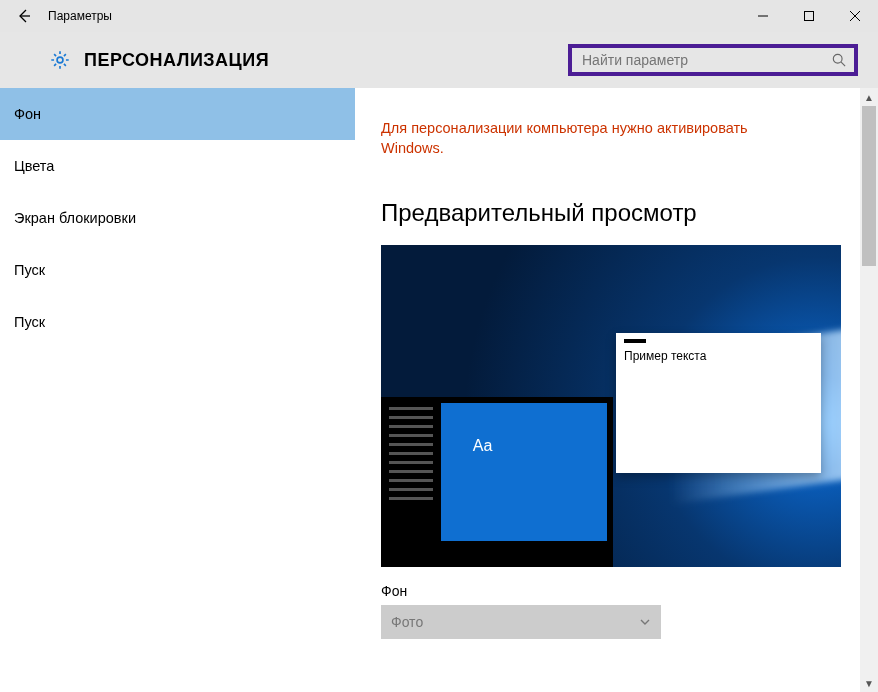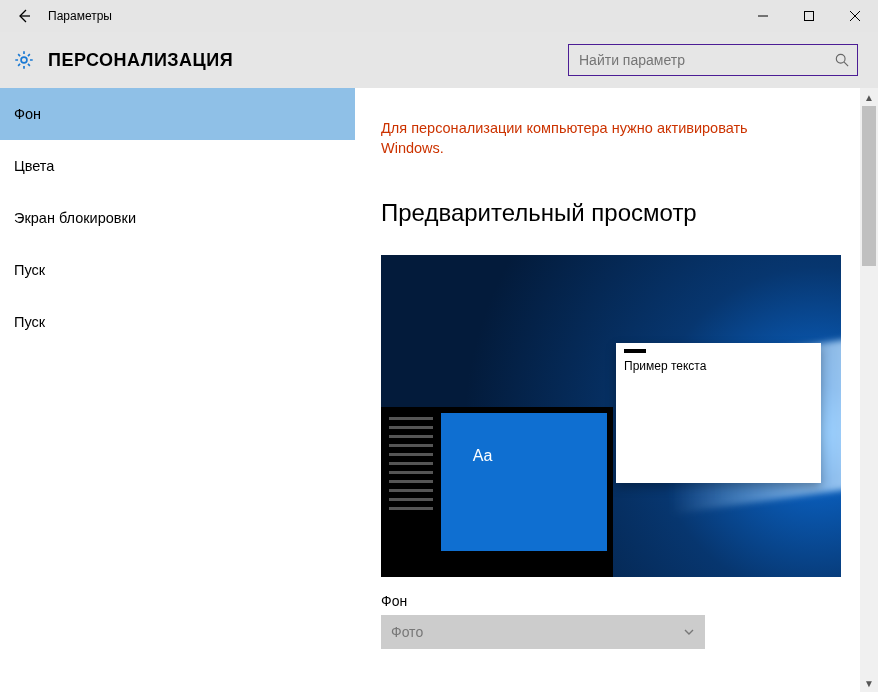--- a/index.html
+++ b/index.html
@@ -26,33 +26,34 @@
     display: flex; align-items: center; justify-content: center;
     cursor: pointer;
   }
 
   
   .headerstrip {
     height: 56px;
     background: #e6e6e6;
     display: flex;
     align-items: center;
+    padding-left: 36px;
   }
   .headerstrip .gear {
     width: 48px; height: 48px;
     display: flex; align-items: center; justify-content: center;
     color: #0066cc;
   }
   .headerstrip h1 {
     font-size: 18px; font-weight: 600; letter-spacing: .5px;
   }
   .headerstrip .spacer { flex: 1; }
   .searchbox {
     width: 290px; height: 32px;
-    border: 1px solid #4c1d95;
+    border: 4px solid #4c1d95;
     background: #e6e6e6;
     display: flex; align-items: center;
     margin-right: 20px;
   }
   .searchbox input {
     flex: 1; border: none; background: transparent;
     font-size: 14px; padding: 0 10px; outline: none;
     color: #555;
   }
   .searchbox .sicon {
@@ -89,21 +90,21 @@
   }
   .activation {
     color: #cc3300;
     font-size: 14.5px;
     line-height: 1.4;
     max-width: 430px;
     margin-bottom: 40px;
   }
   .content h2 {
     font-size: 24px; font-weight: 400;
-    margin-bottom: 28px;
+    margin-bottom: 18px;
   }
 
   
   .preview {
     width: 460px; height: 322px;
     position: relative;
     background: radial-gradient(circle at 95% 55%, #3fa4ff 0%, #0a60c0 10%, #07366f 35%, #031b3b 75%);
     overflow: hidden;
   }
   .preview .beam {
@@ -144,21 +145,21 @@
     background: #fff;
     padding: 6px 8px;
     font-size: 12px;
     box-shadow: 0 4px 10px rgba(0,0,0,.3);
   }
   .samplewin .handle { width:22px; height:4px; background:#000; margin-bottom:6px; }
 
   
   .fieldlabel { font-size: 14px; margin-top: 16px; margin-bottom:6px; }
   .dropdown {
-    width: 324px; height: 34px;
+    width: 280px; height: 34px;
     background: #ccc; color:#777;
     display: flex; align-items: center; justify-content: space-between;
     padding: 0 10px;
     font-size: 14px;
   }
 
   
   .vscroll {
     position: absolute; right: 0; top: 0;
     width: 18px; height: 100%;

